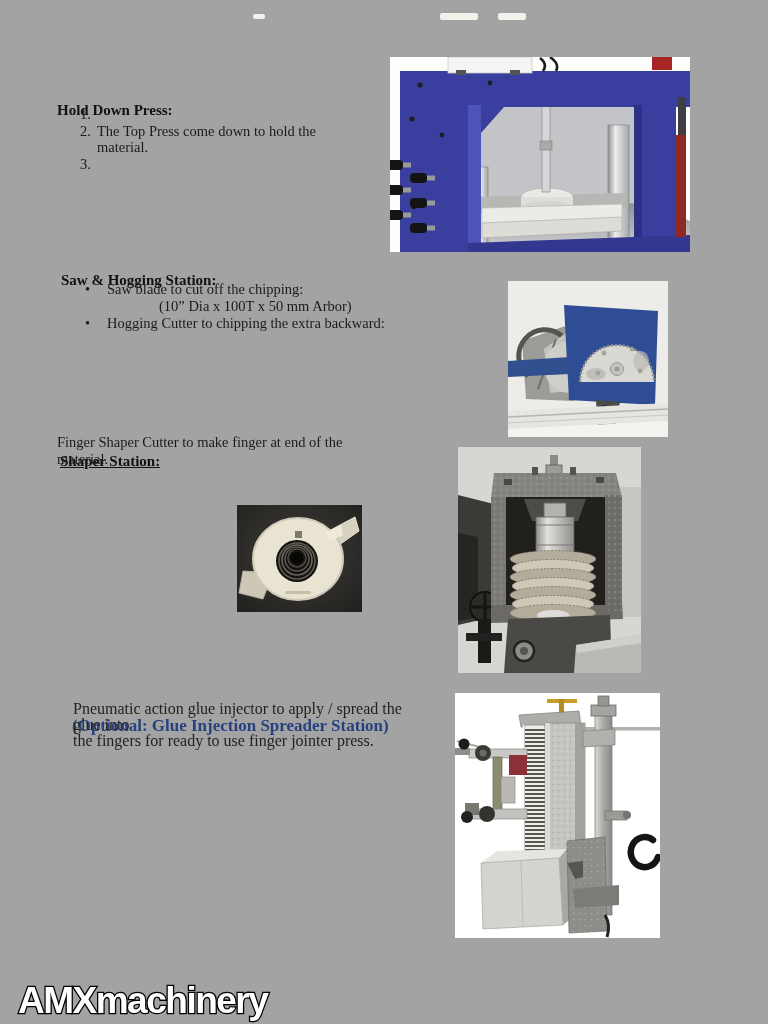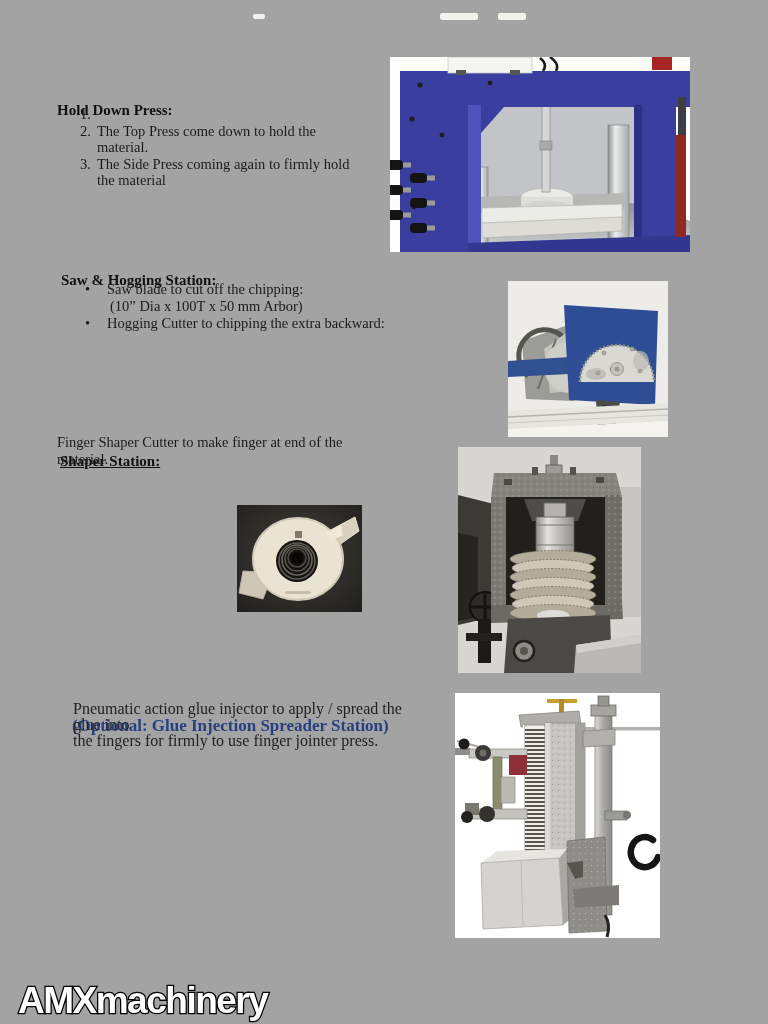--- a/index.html
+++ b/index.html
@@ -21,21 +21,21 @@
   .numitem { display:flex; }
   .num { flex:none; width:17px; margin-left:23px; }
   .lines { flex:auto; }
   .ln { display:block; }
 
   
   .bullets { position:absolute; left:61px; top:281px; width:370px;
              font-size:14.5px; line-height:17px; }
   .bulitem { display:flex; }
   .marker { flex:none; width:22px; margin-left:24px; }
-  .bdetail { margin-left:49px; }
+  .bdetail { margin-left:98px; }
 
   .shaper-lines { position:absolute; left:57px; top:434px; width:330px;
                   font-size:14.5px; line-height:16.5px; }
 
   .glue-heading { position:absolute; left:72px; top:678px;
                   font-size:17px; color:#274080; white-space:nowrap;margin-top:38px; }
   .glue-lines { position:absolute; left:73px; top:701px; width:350px;
                 font-size:16px; line-height:16px; color:#222; }
 
   .photo { position:absolute; }
@@ -62,24 +62,20 @@
     </div>
     <div class="numitem">
       <span class="num">2.</span>
       <span class="lines">
         <span class="ln">The Top Press come down to hold the</span>
         <span class="ln">material.</span>
       </span>
     </div>
     <div class="numitem">
       <span class="num">3.</span>
-      <span class="lines">
-        <span class="ln">The Side Press coming again to firmly hold</span>
-        <span class="ln">the material</span>
-      </span>
     </div>
   </div>
 
   <div class="photo" style="left:390px; top:57px; width:300px; height:195px;">
     <svg viewBox="0 0 300 195">
       <defs>
         <linearGradient id="g1floor" x1="0" y1="0" x2="0" y2="1">
           <stop offset="0" stop-color="#8f9094"></stop>
             <stop offset="1" stop-color="#d2d3d5"></stop>
         </linearGradient>
@@ -296,21 +292,21 @@
       <rect x="138" y="30" width="8" height="6" fill="#4a4945"></rect>
       <rect x="74" y="20" width="6" height="8" fill="#55544f"></rect>
       <rect x="112" y="20" width="6" height="8" fill="#55544f"></rect>
     </svg>
   </div>
 
   <h2 class="glue-heading">(Optional: Glue Injection Spreader Station)</h2>
 
   <div class="glue-lines">
     <span class="ln">Pneumatic action glue injector to apply / spread the glue into</span>
-    <span class="ln">the fingers for firmly to use finger jointer press.</span>
+    <span class="ln">the fingers for ready to use finger jointer press.</span>
   </div>
 
   <div class="photo" style="left:455px; top:693px; width:205px; height:245px;">
     <svg viewBox="0 0 205 245">
       <defs>
         <linearGradient id="g5col" x1="0" y1="0" x2="1" y2="0">
           <stop offset="0" stop-color="#dcdbd7"></stop>
             <stop offset="0.5" stop-color="#a9a8a4"></stop>
             <stop offset="1" stop-color="#8a8985"></stop>
         </linearGradient>

